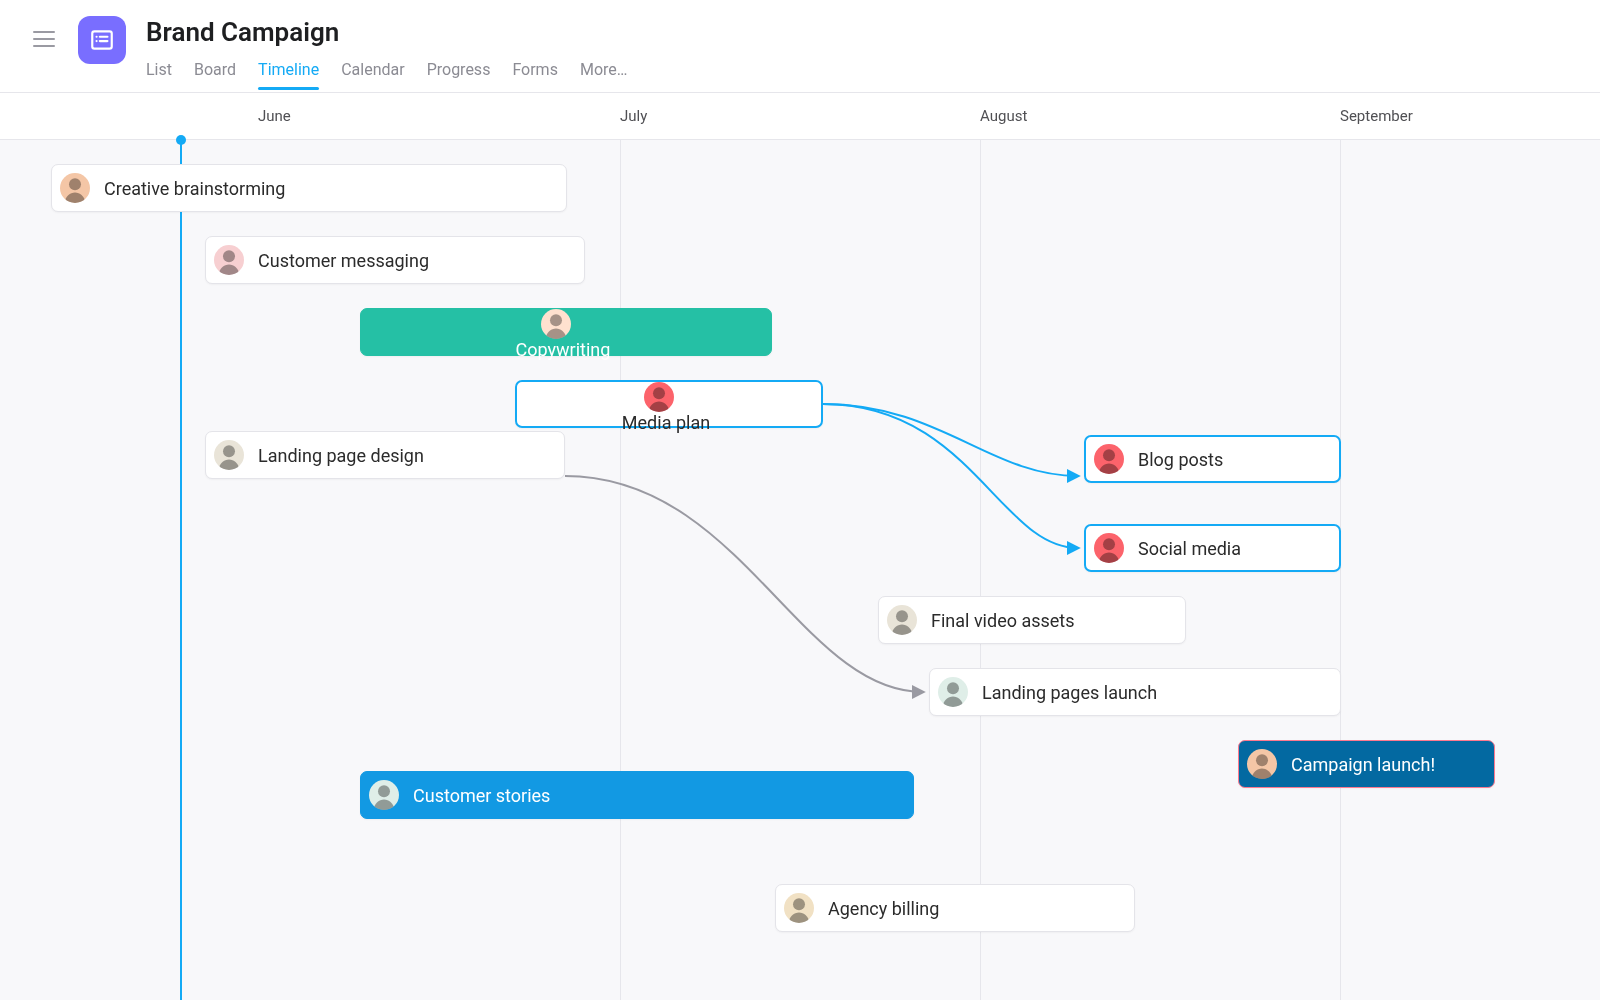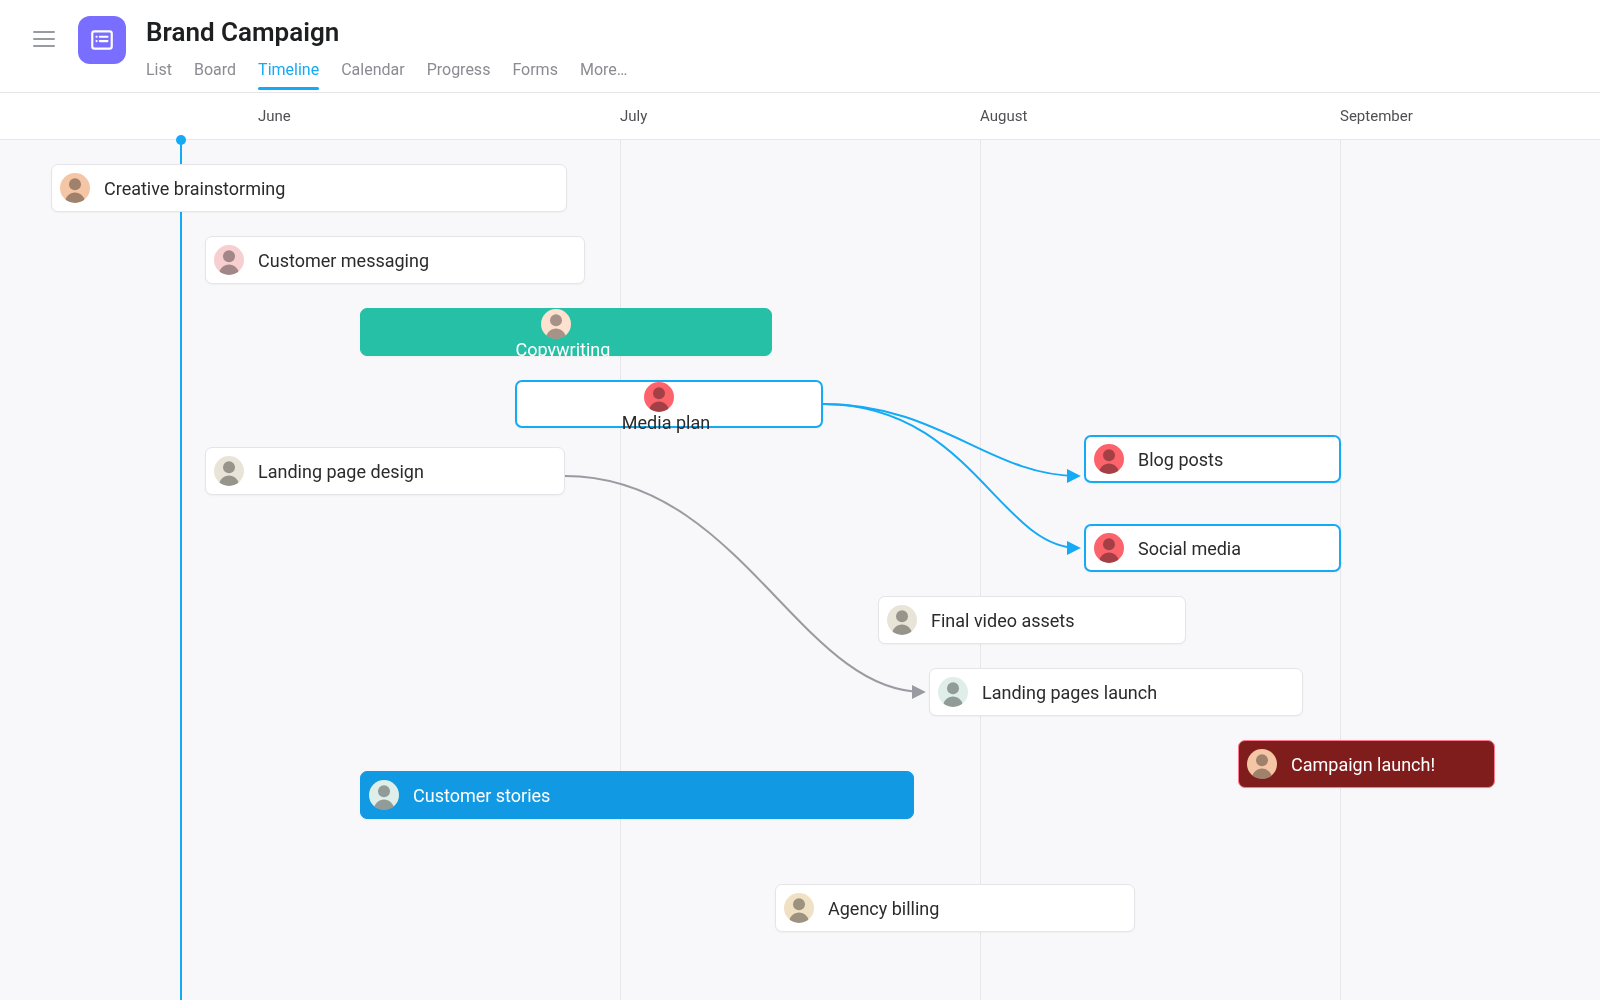--- a/index.html
+++ b/index.html
@@ -79,21 +79,21 @@
   .task{
     position:absolute;height:48px;border-radius:7px;background:#fff;
     border:1px solid #e4e4e9;display:flex;align-items:center;padding:0 14px 0 8px;
     box-shadow:0 1px 2px rgba(0,0,0,.04);font-size:18px;color:#2b2b2b;cursor:pointer;
     white-space:nowrap;
   }
   .task .av{width:30px;height:30px;border-radius:50%;margin-right:14px;flex-shrink:0;display:flex;align-items:center;justify-content:center;overflow:hidden}
   .task.hl{border-width:2px;border-color:var(--accent)}
   .task.fill-green{background:#25C0A5;border-color:#25C0A5;color:#fff}
   .task.fill-blue{background:#1299E3;border-color:#1299E3;color:#fff}
-  .task.fill-pink{background:#7f1d1d;border-color:#FD798F;color:#fff}
+  .task.fill-pink{background:#0369a1;border-color:#FD798F;color:#fff}
 
   
   .person{display:block}
 </style>
 </head>
 <body>
 
 <div class="header">
   <div class="menu-btn">
     <div class="hamburger">
@@ -189,21 +189,21 @@
       </div>
       <div class="task hl" style="left: 515px; width: 308px; top: 287px; flex-direction: column;">
         <span class="av" style="background: rgb(252, 99, 107);">
           <svg class="person" width="30" height="30" viewBox="0 0 40 40">
             <circle cx="20" cy="15" r="8" fill="rgba(0,0,0,.35)"></circle>
             <path d="M6 42c0-10 7-16 14-16s14 6 14 16" fill="rgba(0,0,0,.35)"></path>
           </svg>
         </span>
         <span>Media plan</span>
       </div>
-      <div class="task " style="left: 205px; width: 360px; top: 354px;">
+      <div class="task " style="left: 205px; width: 360px; top: 338px;">
         <span class="av" style="background: rgb(233, 228, 216);">
           <svg class="person" width="30" height="30" viewBox="0 0 40 40">
             <circle cx="20" cy="15" r="8" fill="rgba(0,0,0,.35)"></circle>
             <path d="M6 42c0-10 7-16 14-16s14 6 14 16" fill="rgba(0,0,0,.35)"></path>
           </svg>
         </span>
         <span>Landing page design</span>
       </div>
       <div class="task hl" style="left: 1084px; width: 257px; top: 342px;">
         <span class="av" style="background: rgb(252, 99, 107);">
@@ -225,21 +225,21 @@
       </div>
       <div class="task " style="left: 878px; width: 308px; top: 503px;">
         <span class="av" style="background: rgb(233, 228, 216);">
           <svg class="person" width="30" height="30" viewBox="0 0 40 40">
             <circle cx="20" cy="15" r="8" fill="rgba(0,0,0,.35)"></circle>
             <path d="M6 42c0-10 7-16 14-16s14 6 14 16" fill="rgba(0,0,0,.35)"></path>
           </svg>
         </span>
         <span>Final video assets</span>
       </div>
-      <div class="task " style="left: 929px; width: 374px; top: 575px;">
+      <div class="task " style="left: 929px; width: 412px; top: 575px;">
         <span class="av" style="background: rgb(223, 238, 232);">
           <svg class="person" width="30" height="30" viewBox="0 0 40 40">
             <circle cx="20" cy="15" r="8" fill="rgba(0,0,0,.35)"></circle>
             <path d="M6 42c0-10 7-16 14-16s14 6 14 16" fill="rgba(0,0,0,.35)"></path>
           </svg>
         </span>
         <span>Landing pages launch</span>
       </div>
       <div class="task fill-pink" style="left: 1238px; width: 257px; top: 647px;">
         <span class="av" style="background: rgb(244, 198, 166);">

